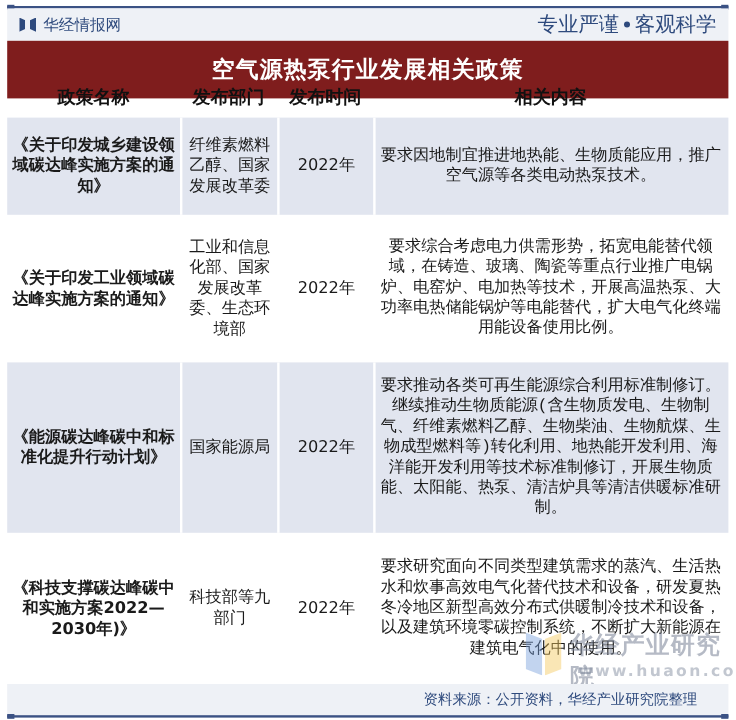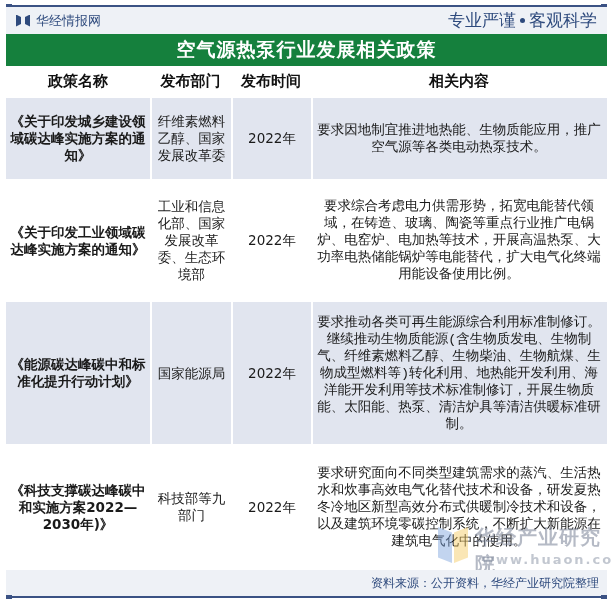--- a/index.html
+++ b/index.html
@@ -12,38 +12,38 @@
 
   .brand-bar { position: absolute; left: 6px; right: 6px; top: 7px; height: 27px; background: #eef1f6; display: flex; align-items: center; justify-content: space-between; padding: 0 10px; gap: 45px; }
   .brand-left { display: flex; align-items: center; gap: 6px; }
   .logo-mark { width: 14px; height: 12px; position: relative; }
   .logo-mark::before { content: ""; position: absolute; left: 0; top: 0; width: 5px; height: 12px; background: #2e4a7d; clip-path: polygon(0 0, 100% 20%, 100% 80%, 0 100%); }
   .logo-mark::after { content: ""; position: absolute; right: 0; top: 0; width: 5px; height: 12px; background: #2e4a7d; clip-path: polygon(0 20%, 100% 0, 100% 100%, 0 80%); }
   .brand-name { font-size: 13px; color: #2e4a7d; }
   .slogan { font-size: 17px; color: #2e4a7d; display: flex; align-items: center; gap: 4px; }
   .slogan .dot { width: 5px; height: 5px; border-radius: 50%; background: #2e4a7d; display: inline-block; }
 
-  .title-band { position: absolute; left: 6px; right: 6px; top: 34px; height: 32px; background: #15803d; display: flex; align-items: center; justify-content: center; }
+  .title-band { position: absolute; left: 6px; right: 6px; top: 34px; height: 48px; background: #7f1d1d; display: flex; align-items: center; justify-content: center; }
   .title-band span { color: #ffffff; font-family: "DejaVu Serif", "Liberation Serif", serif; font-size: 19px; font-weight: bold; letter-spacing: 1px; }
 
   .table { position: absolute; left: 6px; top: 66px; width: 601px; }
   .hdr { display: grid; grid-template-columns: 144px 81px 80px 296px; height: 31px; align-items: center; }
   .hdr div { text-align: center; font-family: "DejaVu Serif", "Liberation Serif", serif; font-weight: bold; font-size: 15px; color: #111; }
 
   .row { display: grid; grid-template-columns: 144px 81px 80px 296px; }
   .row.shaded > div { background: #e1e5ef; }
   .row > div { border-left: 2px solid #ffffff; display: flex; align-items: center; justify-content: center; text-align: center; font-size: 13.5px; line-height: 17px; padding: 2px 2px; color: #1a1a1a; }
   .row > div:first-child { border-left: none; font-weight: bold; }
   .row > div.content { justify-content: flex-start; text-align: center; padding: 2px 4px 2px 2px; font-family: Liberation Mono, monospace; }
   .row.r1 { height: 81px; margin-top: 1px; }
   .row.r2 { height: 123px; }
   .row.r3 { height: 142px; }
   .row.r4 { height: 126px; }
 
-  .footer { position: absolute; left: 6px; right: 6px; top: 570px; height: 26px; background: #eef1f6; display: flex; align-items: center; justify-content: flex-end; padding-right: 8px; }
+  .footer { position: absolute; left: 6px; right: 6px; top: 570px; height: 26px; background: #eef1f6; display: flex; align-items: center; justify-content: flex-end; padding-right: 26px; }
   .footer span { font-size: 12px; color: #2e4a7d; }
   .bottom-rule { position: absolute; left: 6px; right: 6px; top: 596px; height: 2px; background: #3b5284; }
   .bottom-rule::before, .bottom-rule::after { content: ""; position: absolute; top: -1px; width: 6px; height: 4px; background: #3b5284; }
   .bottom-rule::before { left: 0; } .bottom-rule::after { right: 0; }
 
   .watermark { position: absolute; pointer-events: none; margin-left: 20px; }
   .wm-logo { left: 418px; top: 527px; width: 30px; height: 36px; }
   .wm-logo::before { content: ""; position: absolute; left: 0; top: 0; width: 14px; height: 36px; background: rgba(120,160,220,0.45); clip-path: polygon(0 0, 100% 15%, 100% 100%, 0 85%); }
   .wm-logo::after { content: ""; position: absolute; right: 0; top: 0; width: 14px; height: 36px; background: rgba(245,200,90,0.45); clip-path: polygon(0 15%, 100% 0, 100% 85%, 0 100%); }
   .wm-text { left: 455px; top: 524px; font-family: "DejaVu Serif", "Liberation Serif", serif; font-size: 20px; font-weight: bold; color: rgba(120,130,150,0.55); letter-spacing: 1px; }

